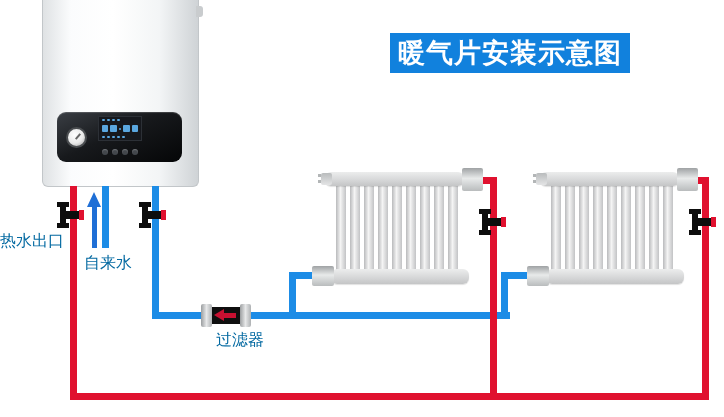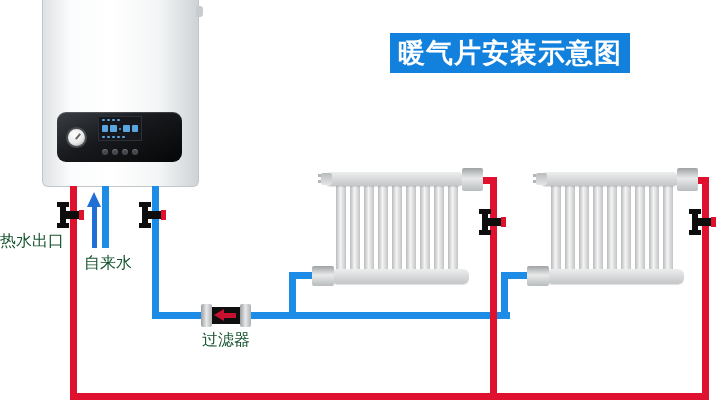--- a/index.html
+++ b/index.html
@@ -107,21 +107,21 @@
   .filter .fcap.l{left:3px;} .filter .fcap.r{left:42px;}
   .filter .fbody{position:absolute;left:13px;top:5px;width:30px;height:17px;background:#0f0f0f;}
   .filter .fshaft{position:absolute;left:25px;top:11px;width:13px;height:5px;background:#c81031;}
   .filter .fhead{
     position:absolute;left:16px;top:7px;width:0;height:0;
     border-top:6px solid transparent;border-bottom:6px solid transparent;
     border-right:10px solid #c81031;
   }
 
   
-  .lbl{color:#14532d;font-size:16px;white-space:nowrap;}
+  .lbl{color:#0369a1;font-size:16px;white-space:nowrap;}
 </style>
 </head>
 <body>
 
 <div id="stage">
 
   <div class="abs boiler"></div>
   <div class="abs boiler-tab"></div>
   <div class="abs panel"></div>
   <div class="abs gauge">
@@ -244,19 +244,19 @@
   <div class="abs filter" style="left:198px;top:302px;">
     <div class="fbody"></div>
     <div class="fcap l"></div>
     <div class="fcap r"></div>
     <div class="fshaft"></div>
     <div class="fhead"></div>
   </div>
 
   <div class="abs lbl" style="left:0px;top:231px;">热水出口</div>
   <div class="abs lbl" style="left:84px;top:253px;">自来水</div>
-  <div class="abs lbl" style="left:202px;top:330px;">过滤器</div>
+  <div class="abs lbl" style="left:216px;top:330px;">过滤器</div>
 
   <div class="abs banner">
     <span>暖气片安装示意图</span>
   </div>
 
 </div>
 
 </body></html>

